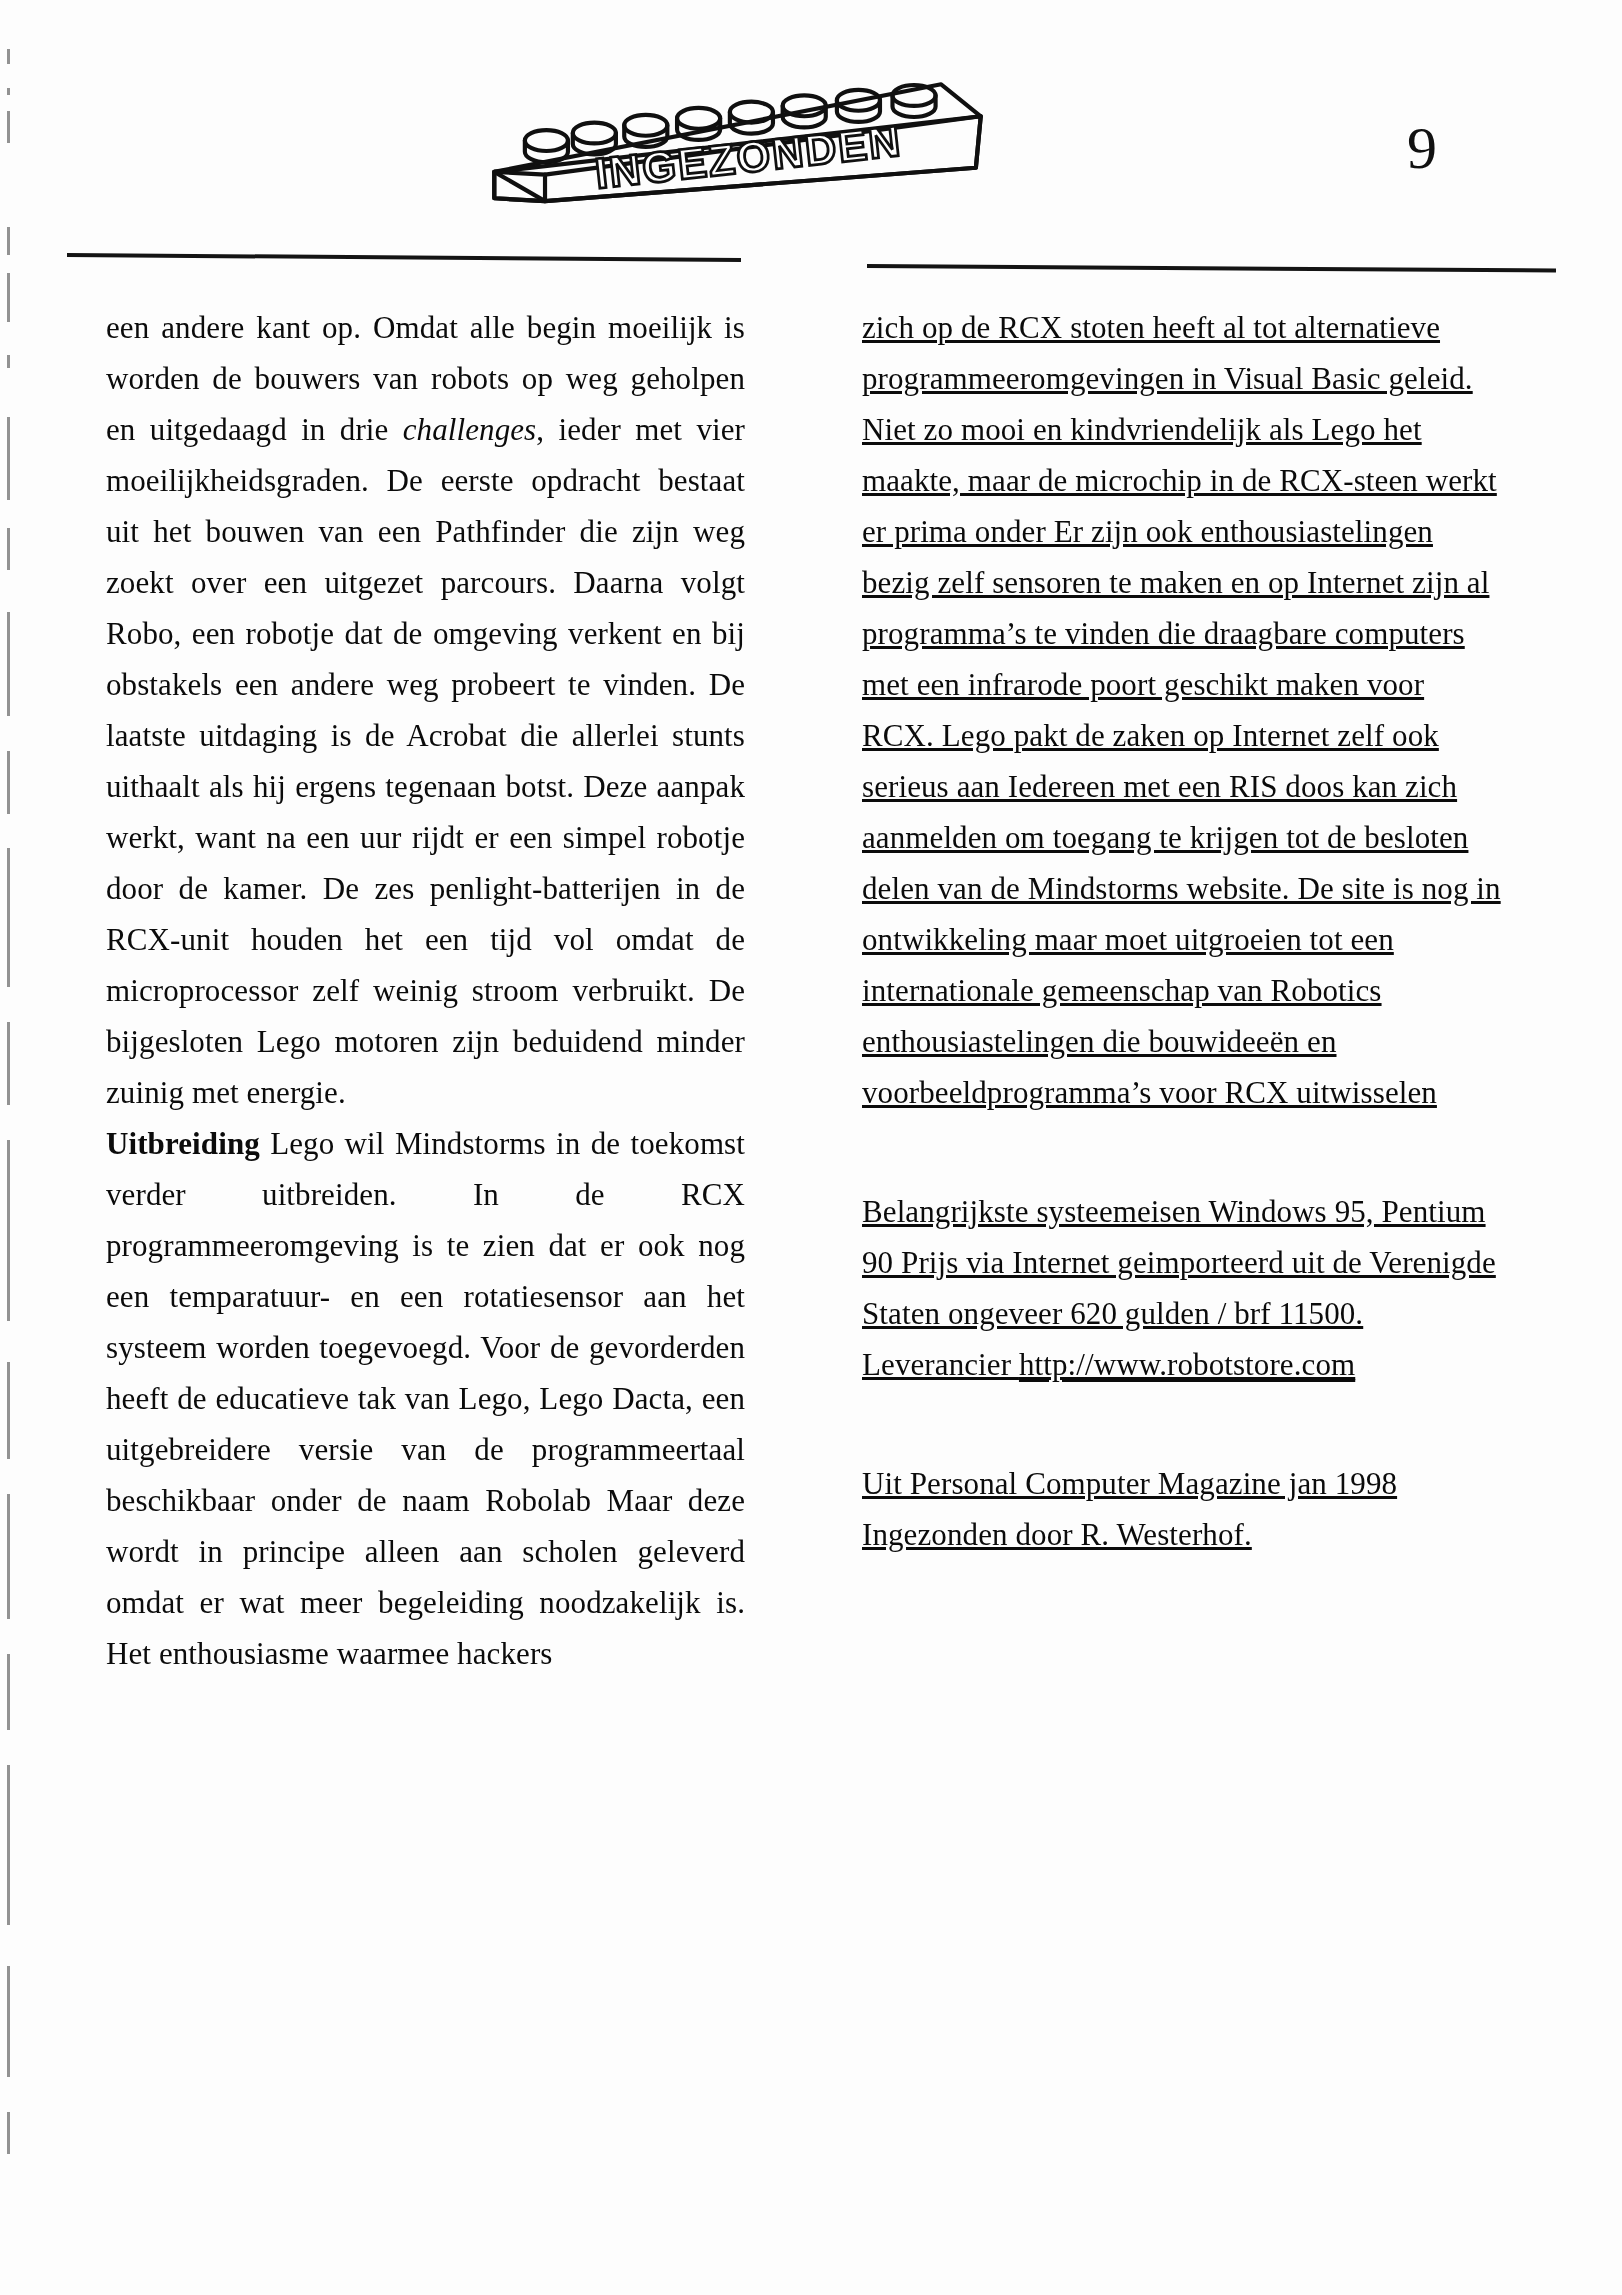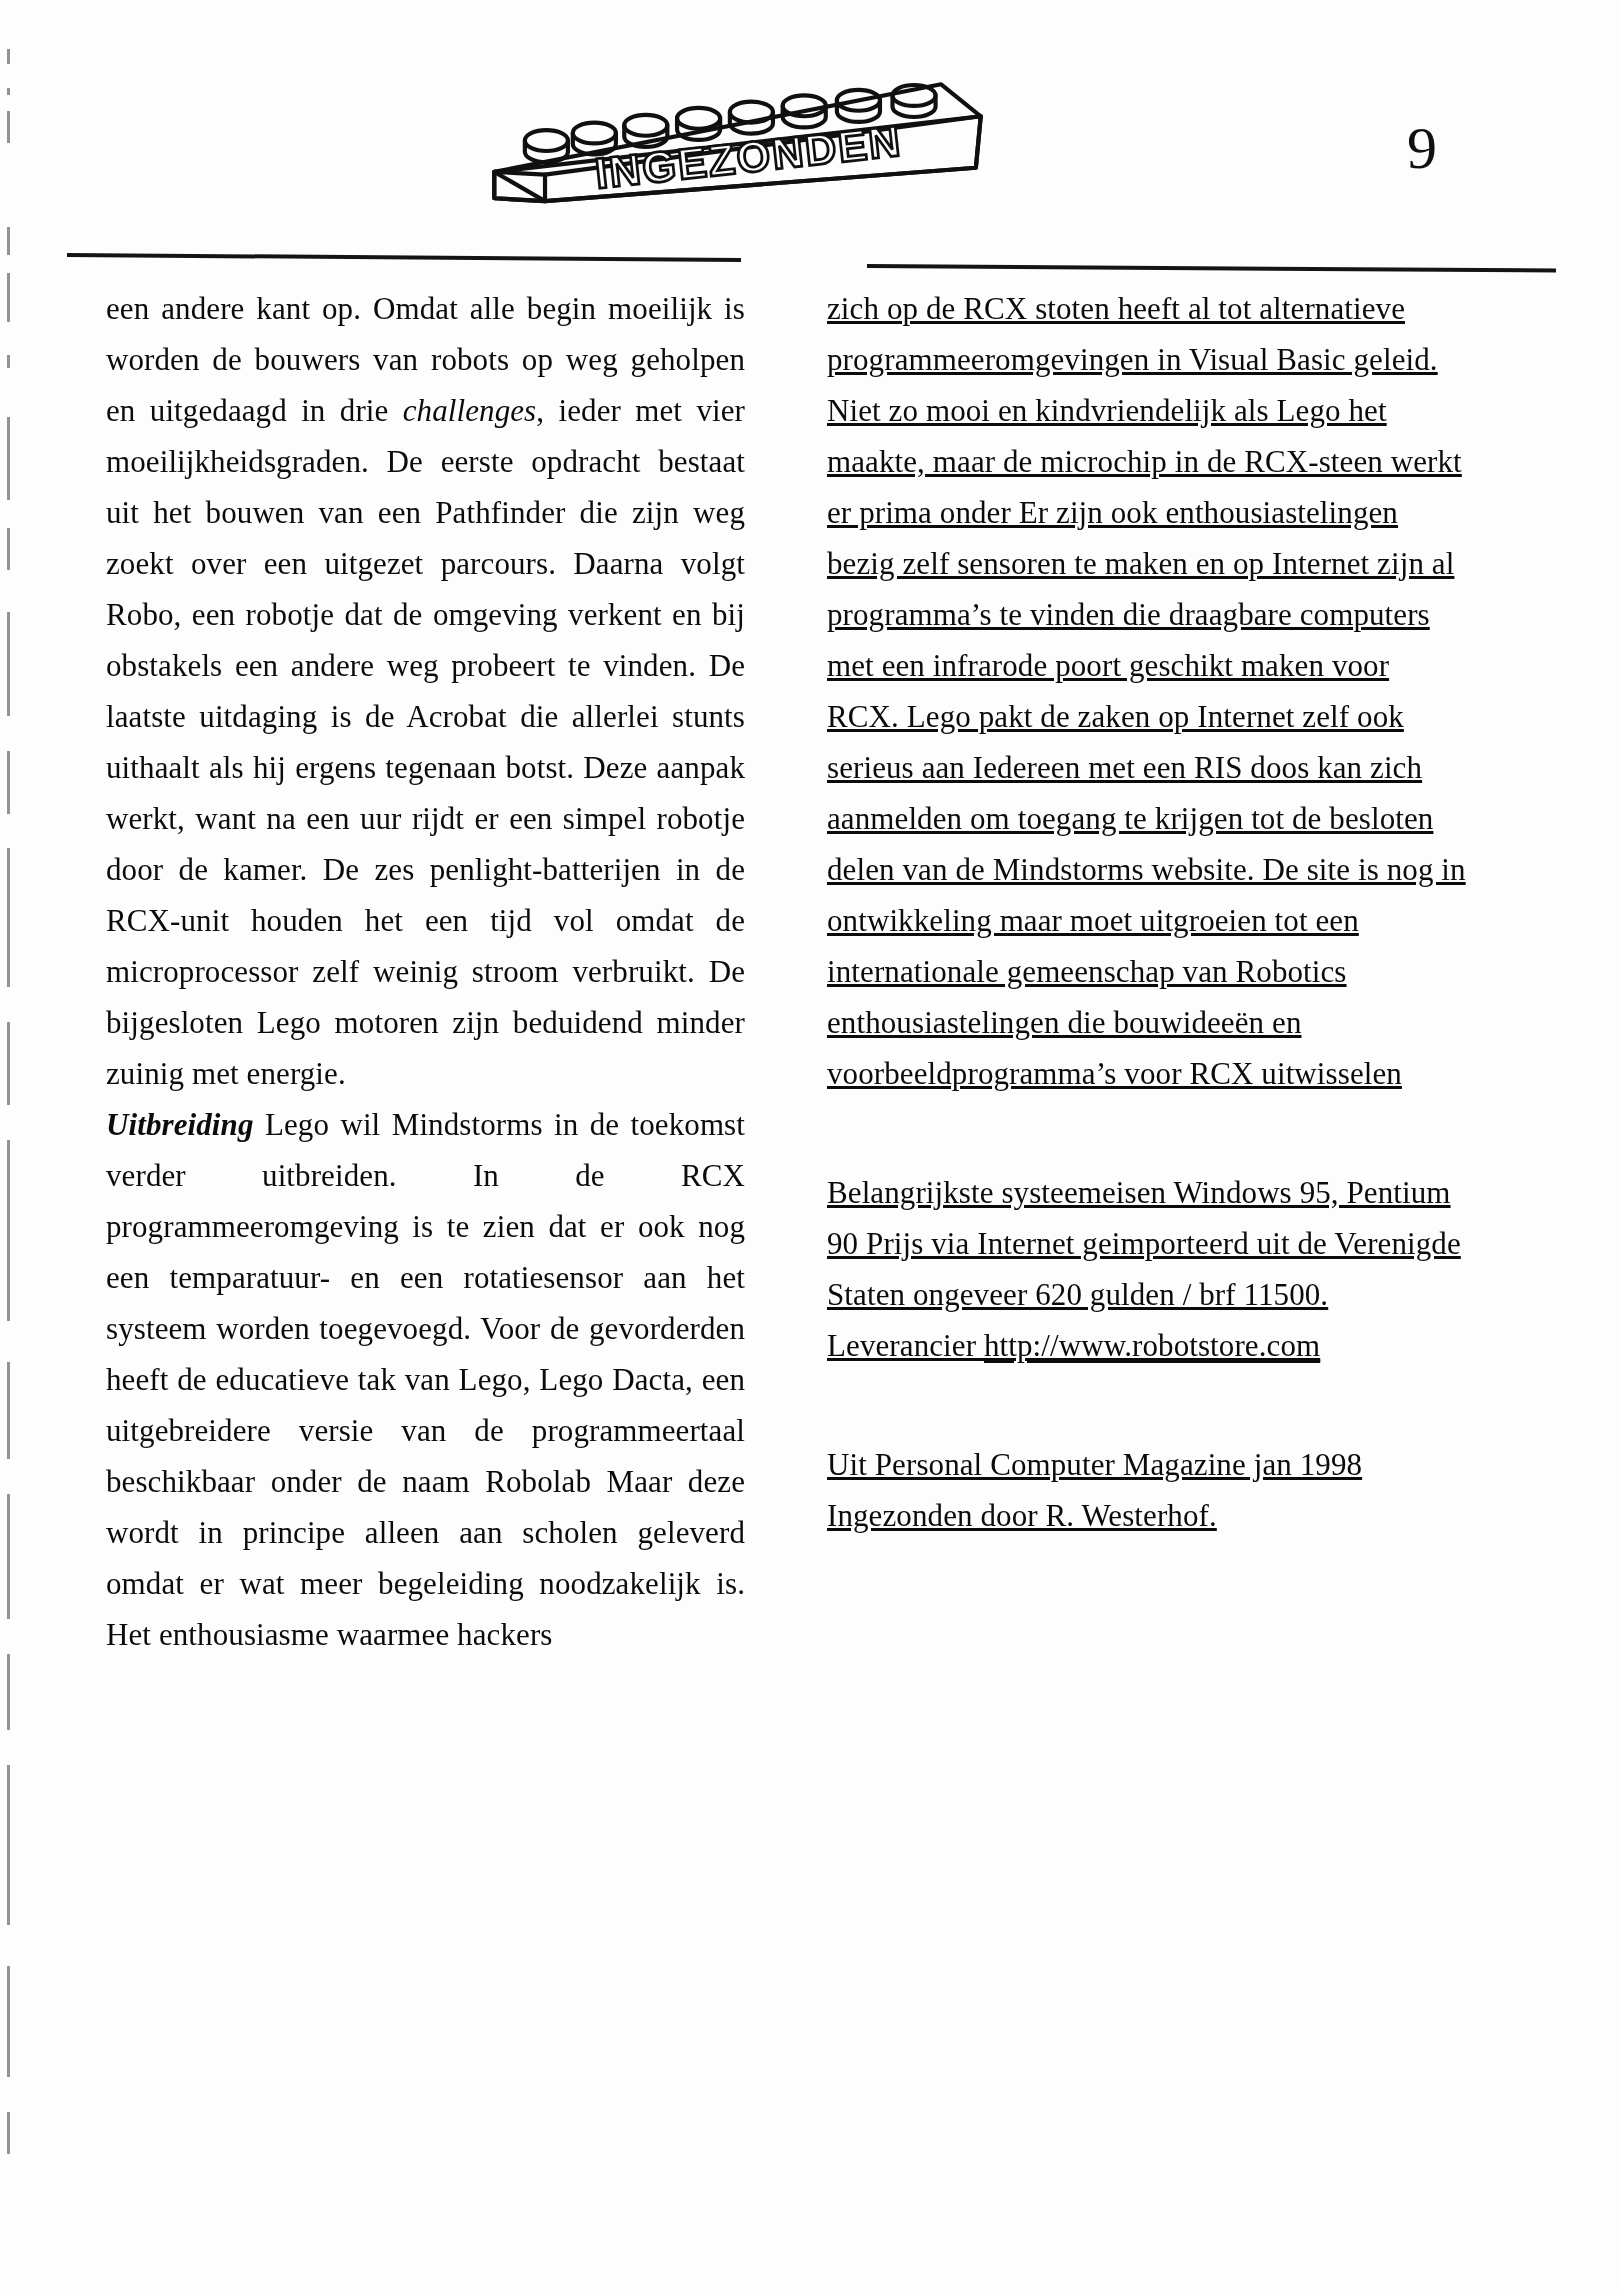--- a/index.html
+++ b/index.html
@@ -70,24 +70,24 @@
     background: #141414;
     transform-origin: left center;
   }
   .rule.left  { left: 67px;  top: 253px; width: 674px;  transform: rotate(0.42deg); }
   .rule.right { left: 867px; top: 264px; width: 689px; transform: rotate(0.38deg); }
 
   
   .columns {
     position: absolute;
     left: 0;
-    top: 283px;
+    top: 302px;
     width: 1623px;
     display: flex;
-    gap: 82px;
+    gap: 117px;
     padding: 0 104px 0 106px;
     box-sizing: border-box;
   }
   .col {
     width: 639px;
     flex: 0 0 639px;
   }
   .col p {
     margin: 0;
     font-size: 31px;
@@ -97,21 +97,21 @@
     letter-spacing: 0.1px;
   }
   .col p.flow {
     
     margin-bottom: 0;
   }
   .col p.gap { margin-top: 68px; }
   .col p.last-line-left { text-align: left; text-decoration: underline; }
 
   .italic { font-style: italic; }
-  .bold   { font-weight: bold; font-style: italic; }
+  .bold   { font-weight: bold; }
   .underline { text-decoration: underline; text-underline-offset: 4.2px; }
 </style>
 </head>
 <body>
 
 <div class="page">
 
   <div class="scan-edge">
     <i style="top:21px;height:15.3px"></i>
     <i style="top:60px;height:7px"></i>

